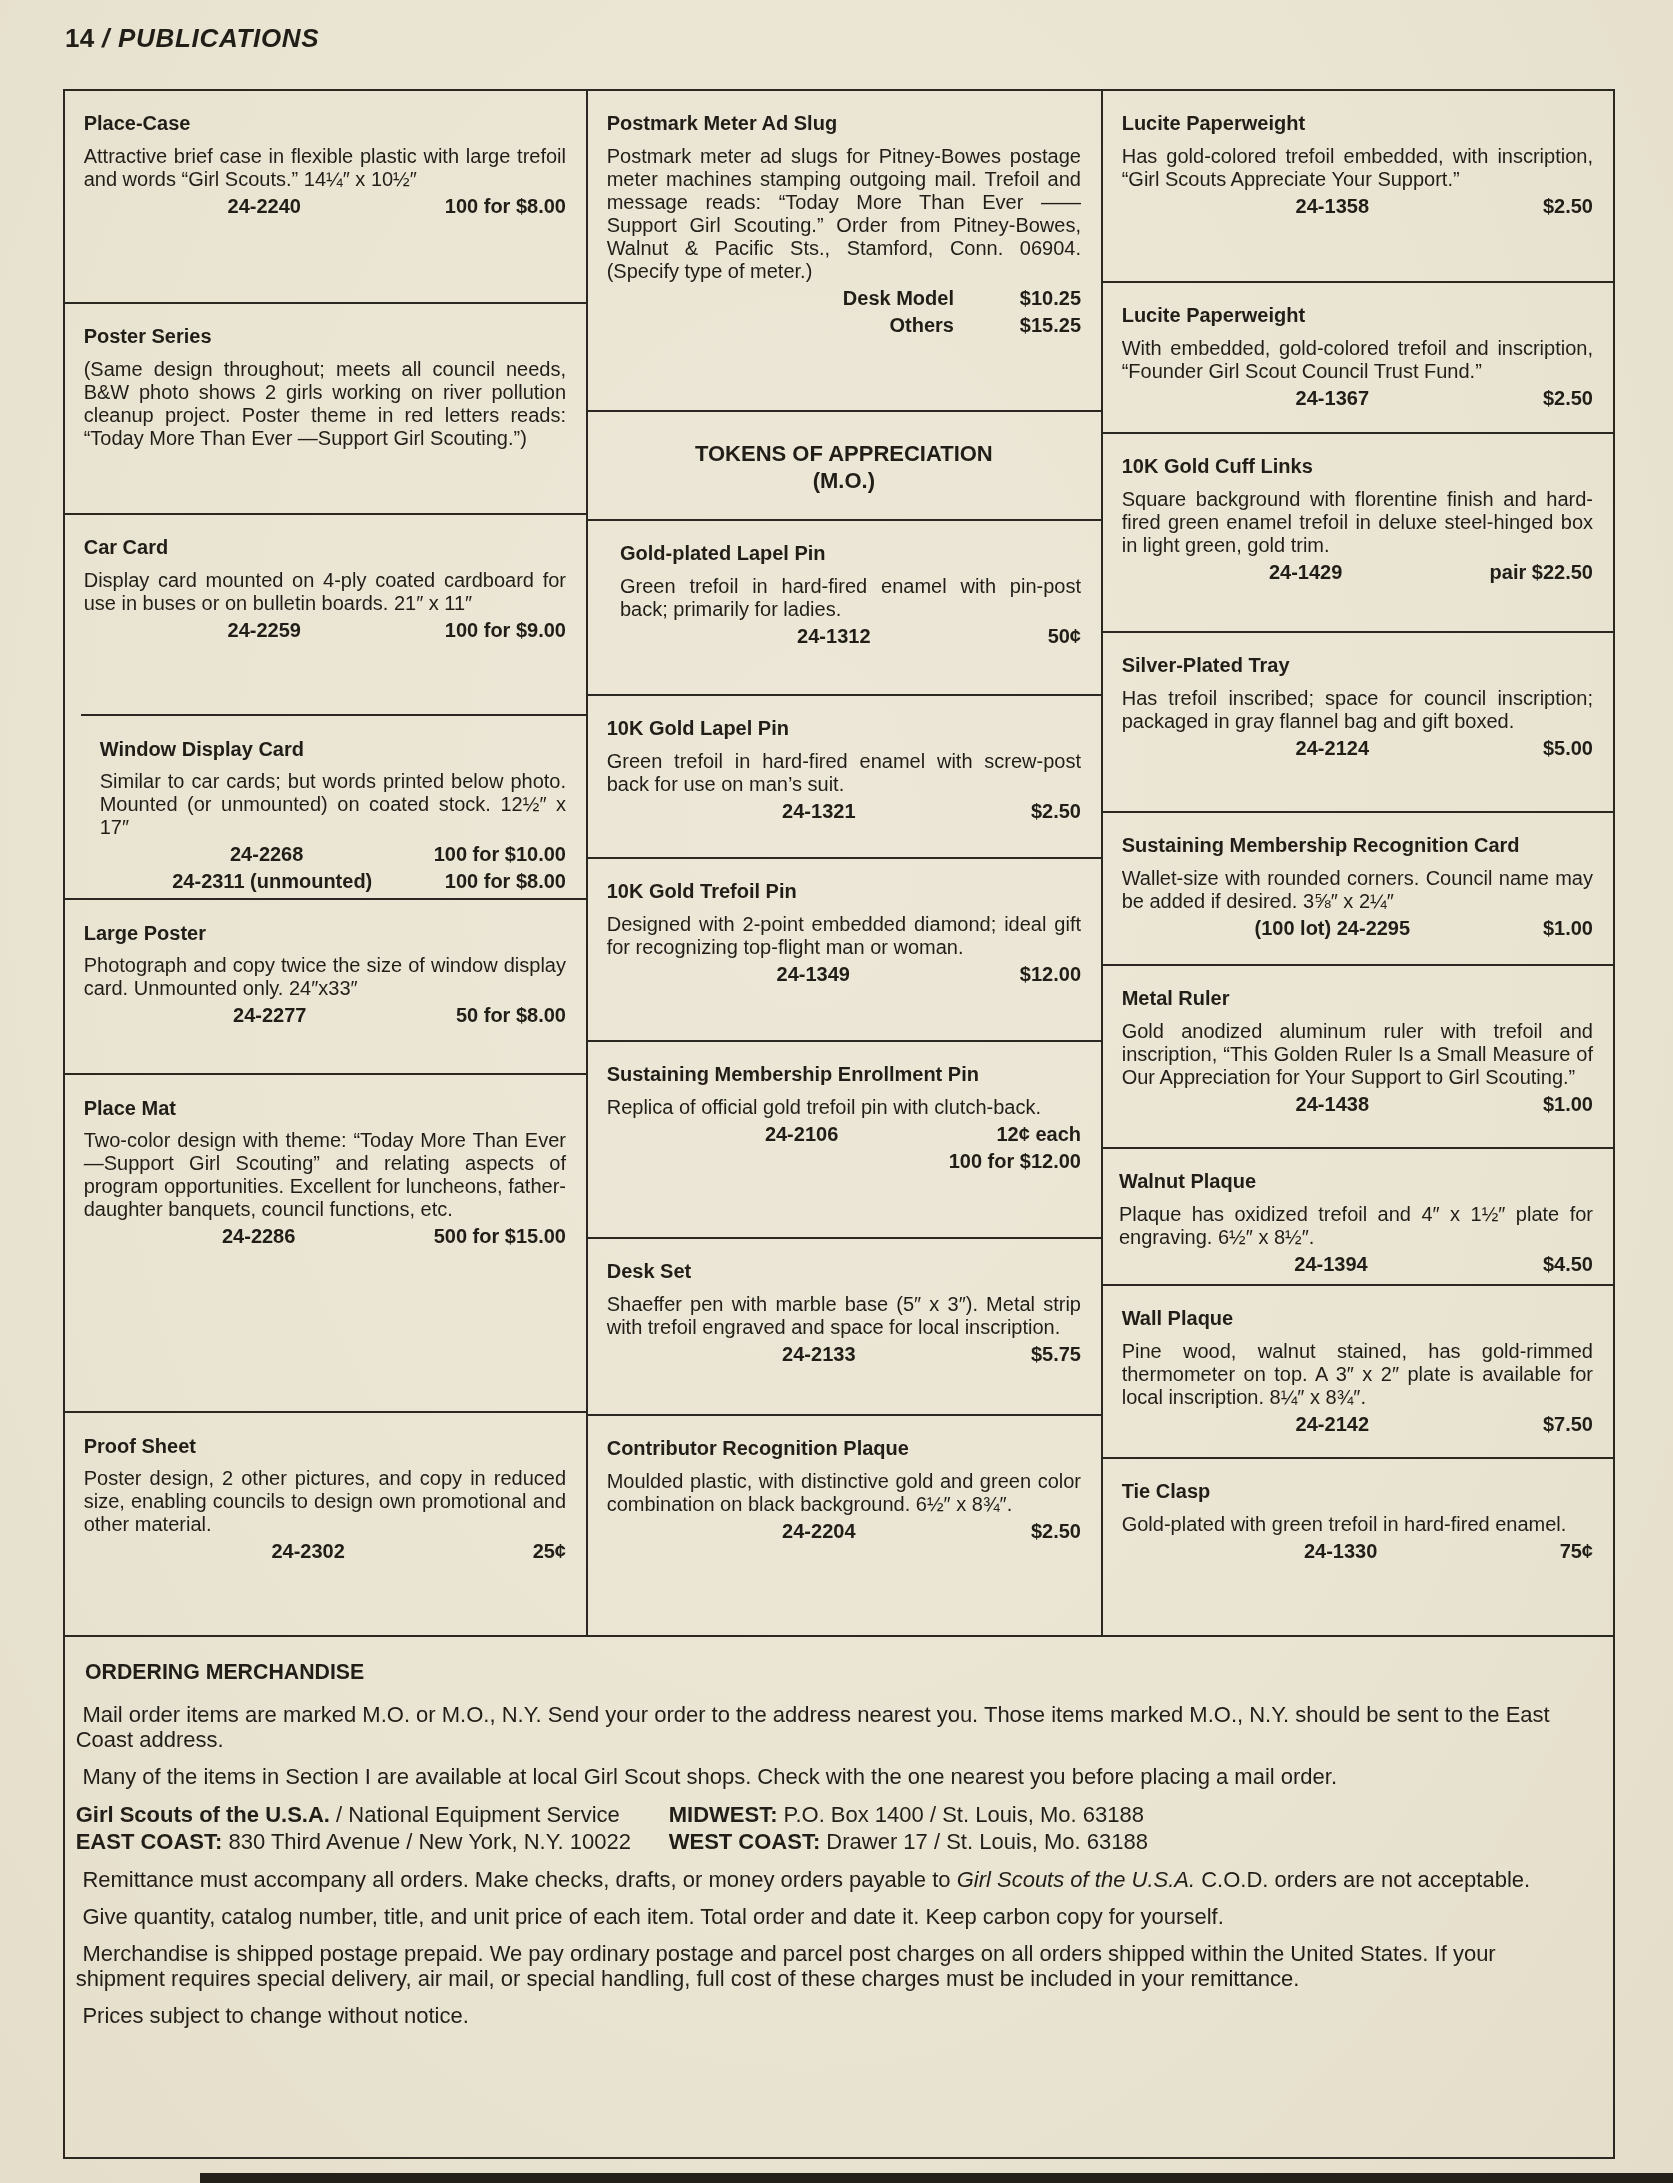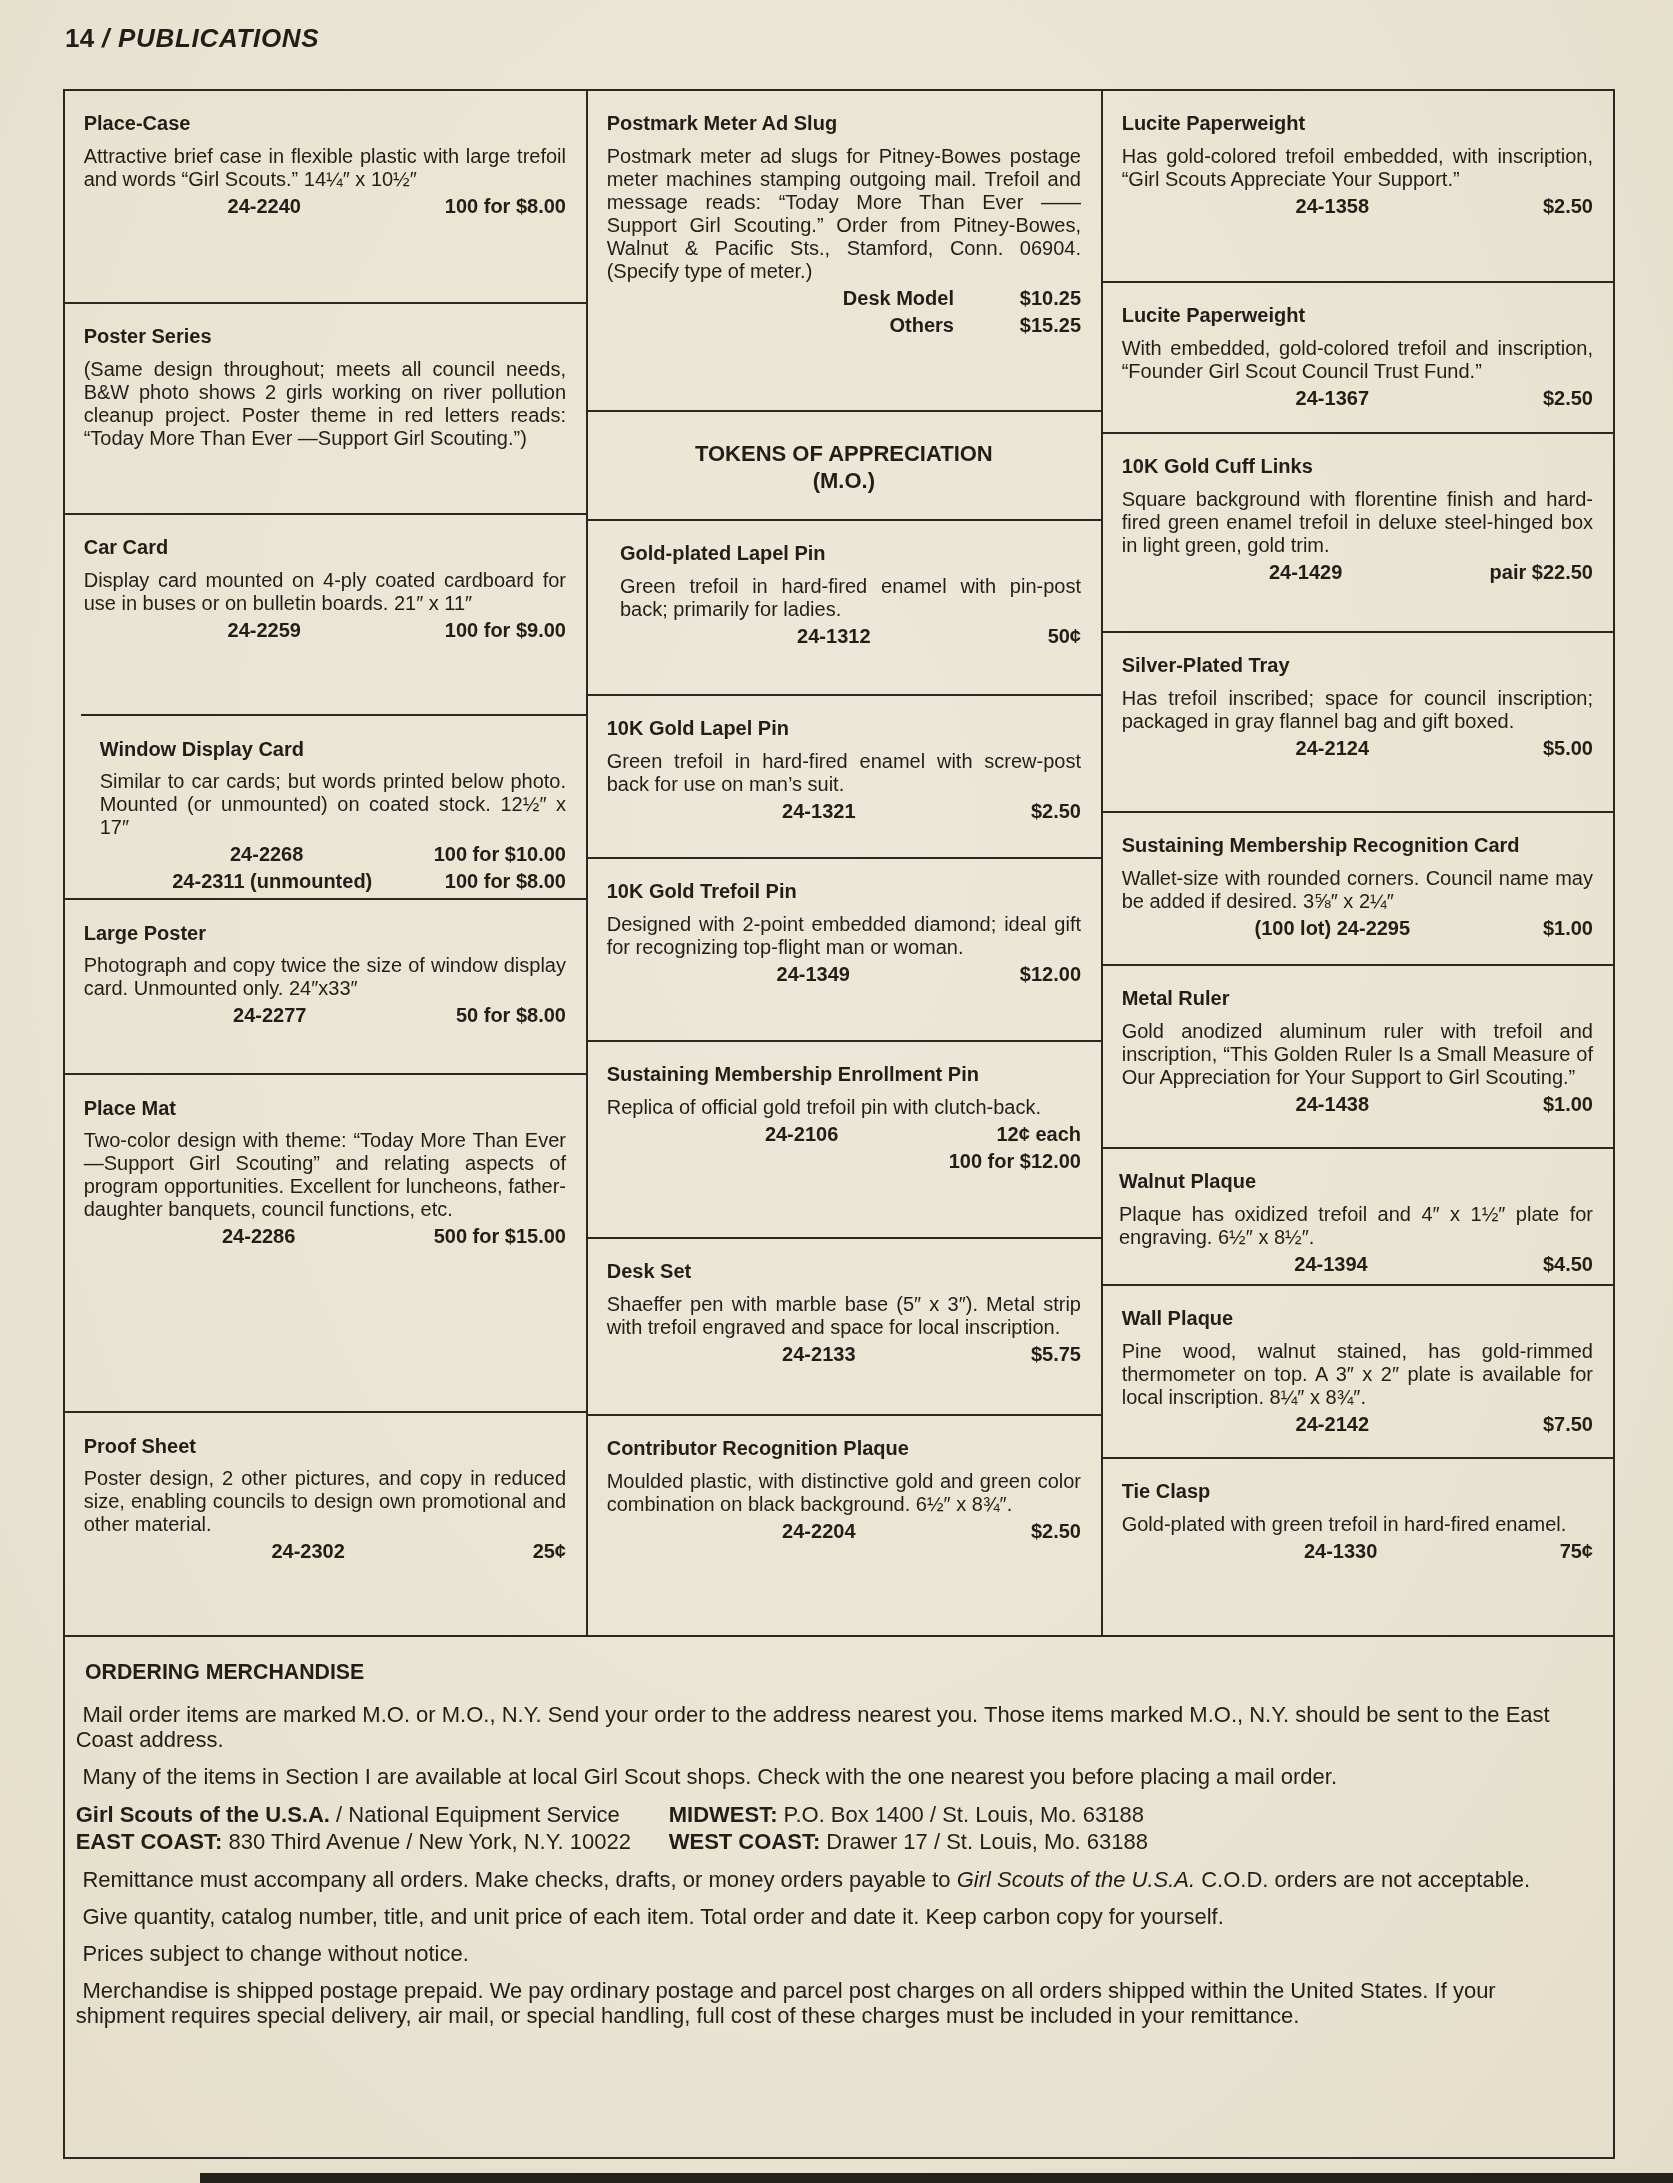--- a/index.html
+++ b/index.html
@@ -295,23 +295,23 @@
         <div class="addr-row">
           <div class="addr-cell"><b>EAST COAST:</b><span> 830 Third Avenue / New York, N.Y. 10022</span></div>
           <div class="addr-cell"><b>WEST COAST:</b><span> Drawer 17 / St. Louis, Mo. 63188</span></div>
         </div>
       </div>
 
       <p class="opara"><span>Remittance must accompany all orders. Make checks, drafts, or money orders payable to </span><i>Girl Scouts of the U.S.A.</i><span> C.O.D. orders are not acceptable.</span></p>
 
       <p class="opara">Give quantity, catalog number, title, and unit price of each item. Total order and date it. Keep carbon copy for yourself.</p>
 
+      <p class="opara">Merchandise is shipped postage prepaid. We pay ordinary postage and parcel post charges on all orders shipped within the United States. If your shipment requires special delivery, air mail, or special handling, full cost of these charges must be included in your remittance.</p>
+
       <p class="opara">Prices subject to change without notice.</p>
-
-      <p class="opara">Merchandise is shipped postage prepaid. We pay ordinary postage and parcel post charges on all orders shipped within the United States. If your shipment requires special delivery, air mail, or special handling, full cost of these charges must be included in your remittance.</p>
     </div>
 
   </div>
 
   <div class="scan-bar"></div>
 
 </div>
 
 
 </body></html>

